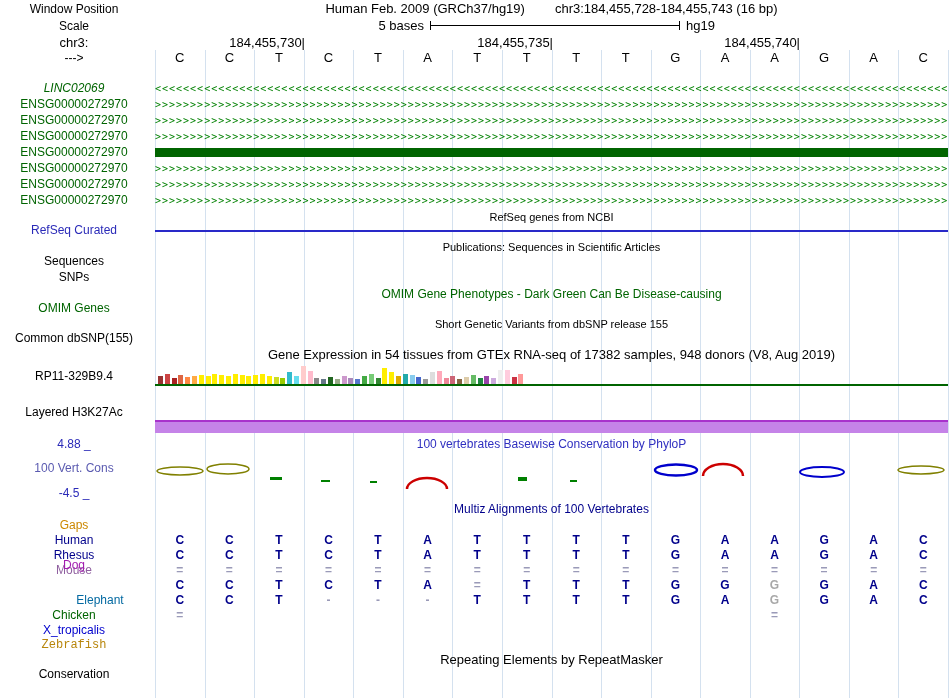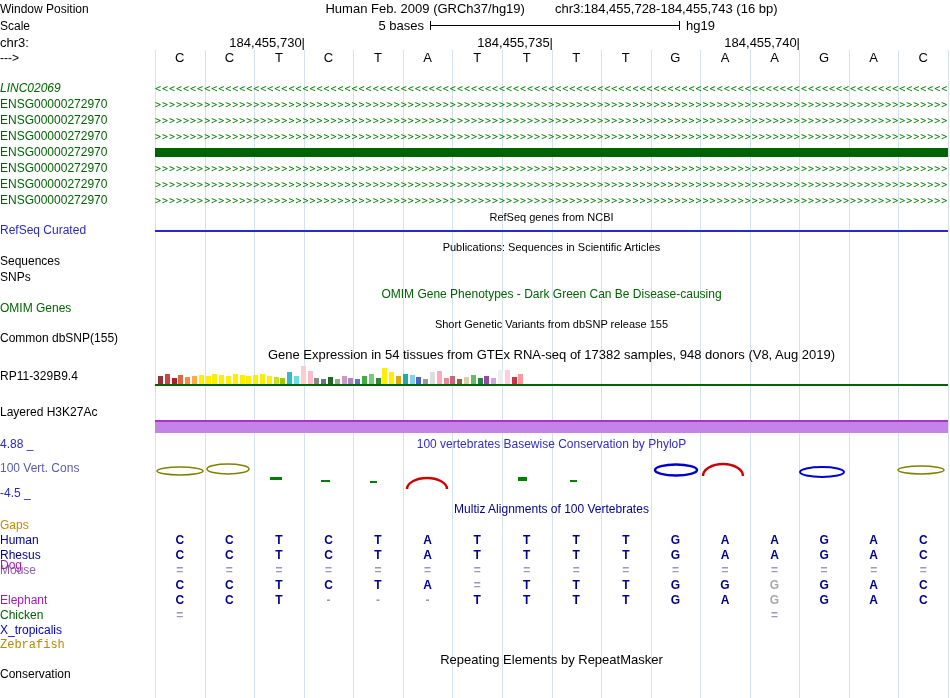--- a/index.html
+++ b/index.html
@@ -1,19 +1,19 @@
 <!DOCTYPE html>
 <html><head>
 <meta charset="utf-8">
 <style>
   html,body{margin:0;padding:0;background:#fff;}
   .browser{position:relative;width:950px;height:698px;background:#fff;overflow:hidden;
            font-family:"Liberation Sans","DejaVu Sans",sans-serif;color:#000;}
   .gridline{position:absolute;top:50px;bottom:0;width:1px;background:#d4e1ef;z-index:0;}
-  .llabel{position:absolute;left:0;width:148px;text-align:left;font-size:12px;line-height:14px;
+  .llabel{position:absolute;left:0;width:148px;text-align:center;font-size:12px;line-height:14px;
           white-space:nowrap;z-index:2;}
   .tick{position:absolute;top:36px;font-size:13px;line-height:14px;white-space:nowrap;z-index:2;}
   .ctitle{position:absolute;left:155px;width:793px;text-align:center;font-size:13px;line-height:14px;z-index:2;}
   .ctitle.small{font-size:11px;}
   .c-green{color:#006400;}
   .c-blue{color:#2a2ab8;}
   .c-consblue{color:#5a5ab0;}
   .c-navy{color:#00008b;}
   .trackrow{position:absolute;left:155px;width:793px;height:15px;overflow:hidden;z-index:1;}
   .flex16{display:flex;}
@@ -320,21 +320,21 @@
         <div class="cell aln">T</div>
         <div class="cell aln">T</div>
         <div class="cell aln">T</div>
         <div class="cell aln">G</div>
         <div class="cell aln">G</div>
         <div class="cell aln gray">G</div>
         <div class="cell aln">G</div>
         <div class="cell aln">A</div>
         <div class="cell aln">C</div>
       </div>
-      <div class="llabel" style="top: 593px; color: #a21caf;">Elephant</div>
+      <div class="llabel" style="top: 593px; color: #0369a1; padding-left: 26px;">Elephant</div>
       <div class="trackrow flex16" style="top: 593px;">
         <div class="cell aln">C</div>
         <div class="cell aln">C</div>
         <div class="cell aln">T</div>
         <div class="cell aln dim">-</div>
         <div class="cell aln dim">-</div>
         <div class="cell aln dim">-</div>
         <div class="cell aln">T</div>
         <div class="cell aln">T</div>
         <div class="cell aln">T</div>

